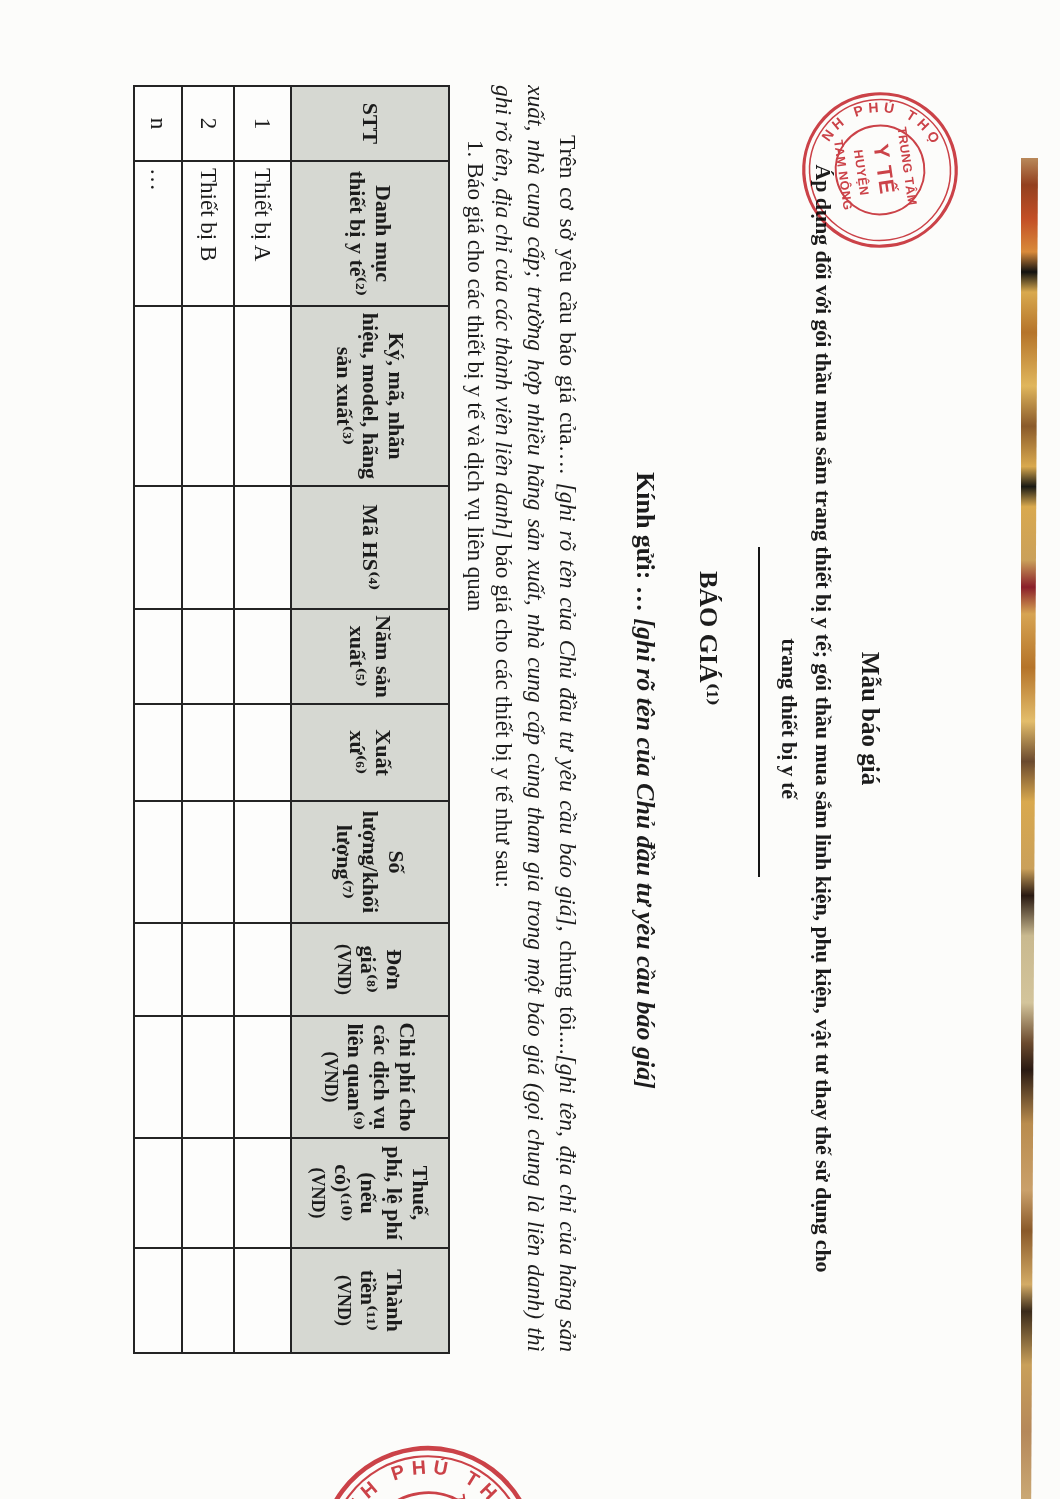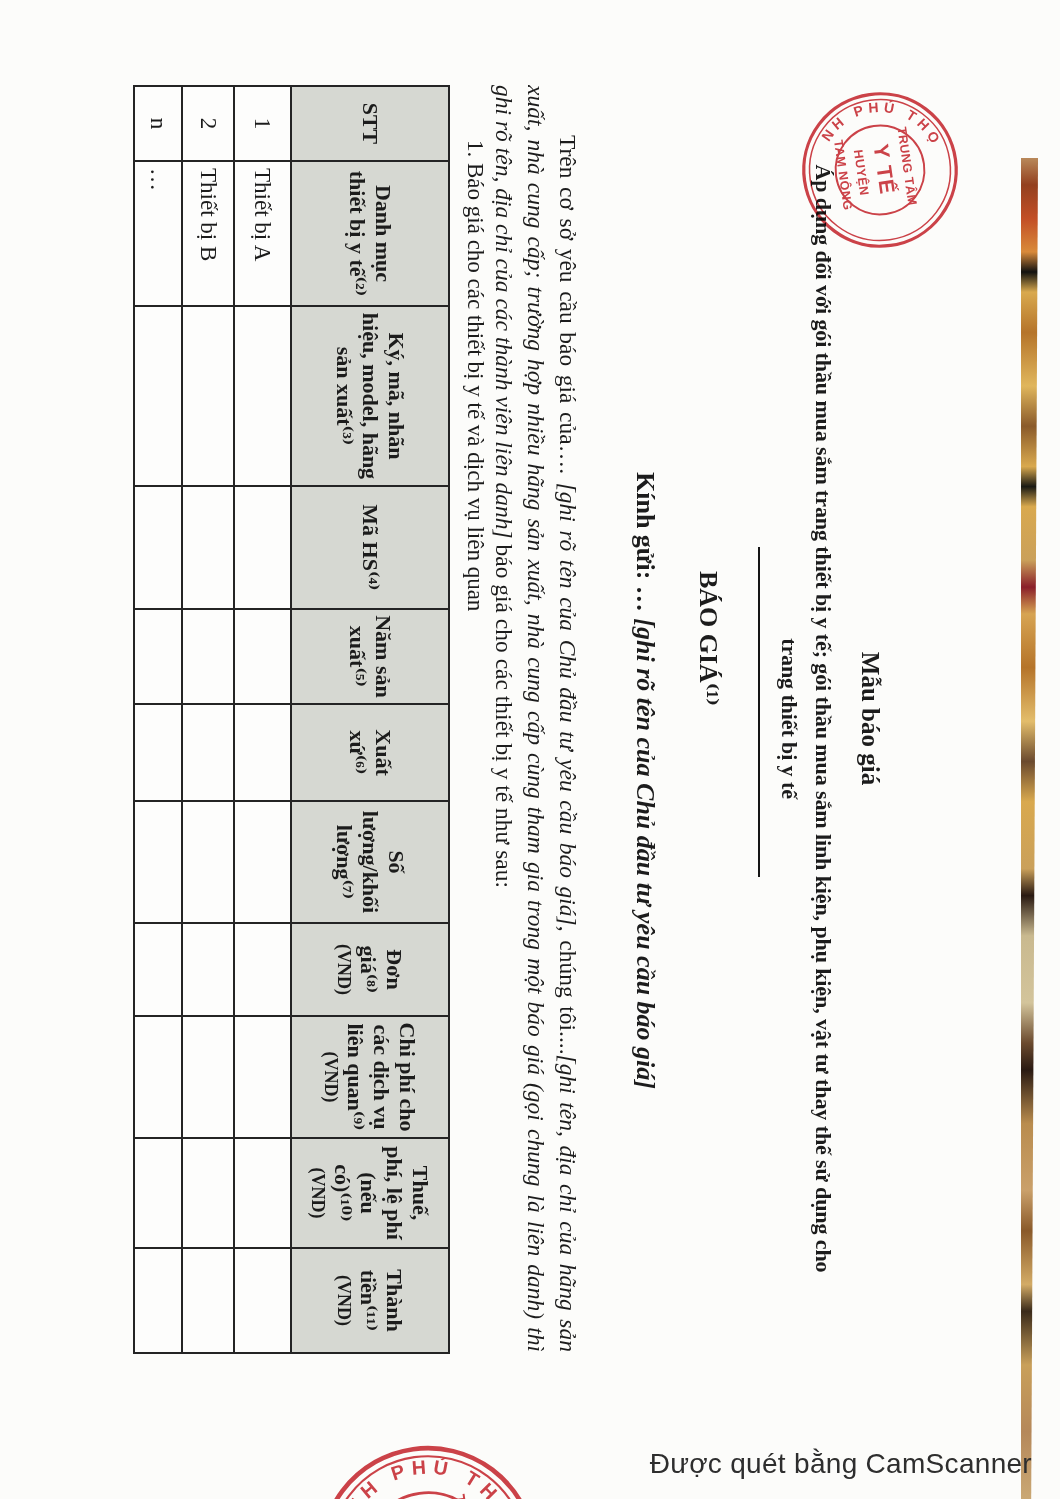--- a/index.html
+++ b/index.html
@@ -230,14 +230,13 @@
         <text class="s-arc"><textPath href="#arc2" startOffset="4">SỞ Y TẾ TỈNH PHÚ THỌ</textPath></text>
         <text class="s-l0" y="-24">TRUNG TÂM</text>
         <text class="s-l1" y="3">Y TẾ</text>
         <text class="s-l2" y="24">HUYỆN</text>
         <text class="s-l3" y="43">TAM NÔNG</text>
       </g>
     </svg>
   </div>
 
   <div class="edge-strip"></div>
-  <div class="watermark">Được quét bằng CamScanner</div>
 </div>
 
 </body></html>

